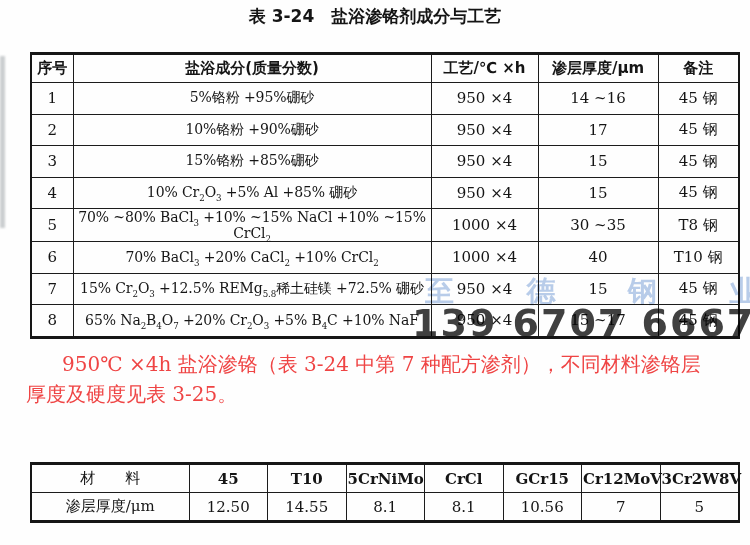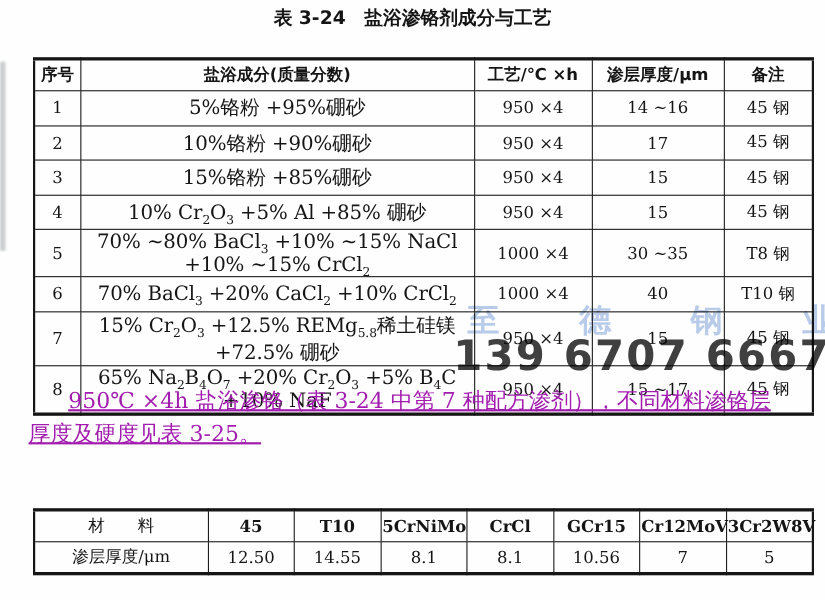--- a/index.html
+++ b/index.html
@@ -11,24 +11,24 @@
     background:#9aa0a3;opacity:.5;filter:blur(1px);}
   .tbl-title{position:absolute;left:0;width:750px;text-align:center;
     font-family:"DejaVu Sans","Liberation Sans",sans-serif;font-weight:700;font-size:17px;}
   .t24-title{top:5px;}
   .t25-title{top:407px;}
   table{border-collapse:collapse;table-layout:fixed;position:absolute;background:transparent;margin-top:22px;}
   .t24{left:30px;top:30px;width:708px;border:2px solid #161616;border-top:3px solid #161616;border-bottom:3px solid #161616;}
   .t24 td{border:1.5px solid #1c1c1c;text-align:center;vertical-align:middle;padding:0 2px;font-size:15px;}
   .t24 tr.hdr td{height:27px;font-family:"DejaVu Sans","Liberation Sans",sans-serif;font-weight:700;font-size:15px;}
   .t24 tr.row td{height:30.5px;}
-  .t24 td.comp{font-size:18px;letter-spacing:-0.1px;}
+  .t24 td.comp{font-size:14px;letter-spacing:-0.1px;}
   sub{font-size:0.62em;line-height:0;}
   .para{position:absolute;left:26px;top:349px;width:682px;font-size:20px;line-height:30px;
-    text-indent:36px;color:#a21caf;text-decoration:underline;}
+    text-indent:36px;color:#ef4444;}
   .t25{left:30px;top:440px;width:708px;border:2px solid #161616;border-top:3px solid #161616;border-bottom:3px solid #161616;}
   .t25 td{border:1.5px solid #1c1c1c;text-align:center;vertical-align:middle;padding:0 1px;font-size:15px;height:27px;}
   .t25 td.corner{font-family:"DejaVu Sans","Liberation Sans",sans-serif;font-weight:400;}
   .t25 td.mat{font-weight:600;}
   .watermark{position:absolute;mix-blend-mode:multiply;pointer-events:none;
     font-family:"DejaVu Sans","Liberation Sans",sans-serif;}
   .wm-name{left:425px;top:272px;font-size:29px;letter-spacing:29px;color:#b9cdea;font-weight:700;white-space:nowrap;}
   .wm-phone{left:412px;top:301px;font-size:38px;letter-spacing:2px;color:#bed1ec;font-weight:400;white-space:nowrap;}
 </style>
 </head>

